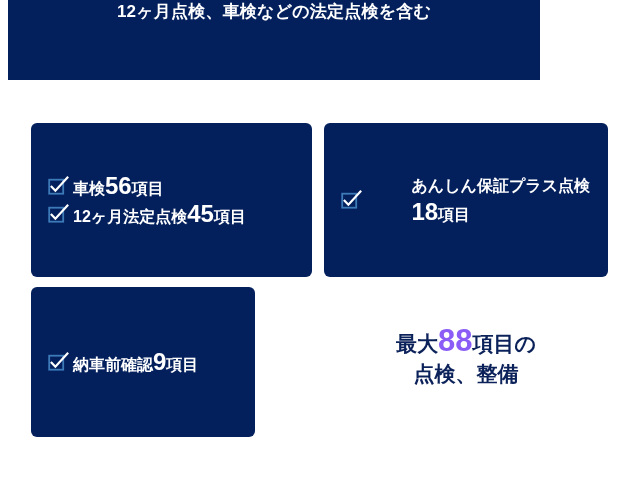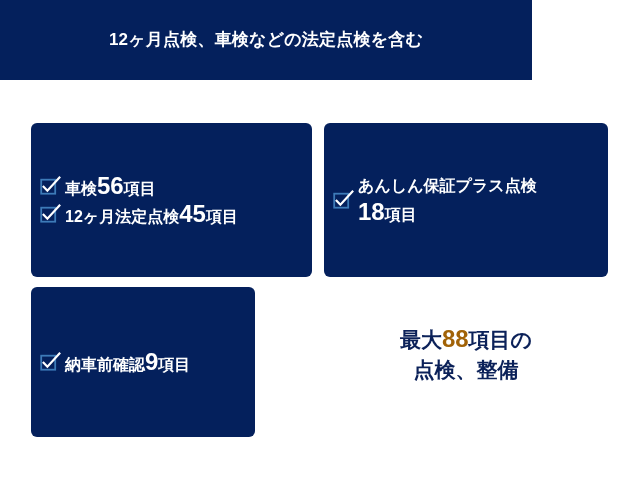--- a/index.html
+++ b/index.html
@@ -19,29 +19,29 @@
   .page {
     position: relative;
     width: 640px;
     height: 480px;
     background: #ffffff;
   }
 
   
   .header-band {
     position: absolute;
-    left: 0;
+    left: 8px;
     top: 0;
     width: 532px;
     height: 80px;
     background: #04205c;
     display: flex;
     flex-direction: column;
     align-items: center;
-    justify-content: center;
+    justify-content: flex-start;
     box-sizing: border-box;
   }
   .header-line {
     color: #ffffff;
     font-size: 17px;
     font-weight: bold;
     line-height: 1.42;
     letter-spacing: 0.2px;
     white-space: nowrap;
   }
@@ -71,21 +71,21 @@
     width: 224px;
     height: 150px;
   }
 
   .card-inner {
     position: absolute;
     left: 0;
     top: 50%;
     transform: translateY(-50%);
     width: 100%;
-    padding: 0 10px;
+    padding: 0 18px;
     box-sizing: border-box;
   }
 
   .row {
     display: flex;
     align-items: center;
     margin: 3px 0;
   }
 
   
@@ -121,20 +121,21 @@
   }
   .item-text .num {
     font-size: 24px;
     line-height: 1;
   }
 
   
   .row-two-line {
     display: flex;
     align-items: center;
+    justify-content: space-between;
   }
   .stacked {
     display: flex;
     flex-direction: column;
     justify-content: center;
   }
   .stacked .item-text {
     margin: 2px 0;
   }
 
@@ -147,22 +148,22 @@
     text-align: center;
     color: #0b2159;
     font-weight: bold;
     line-height: 1.45;
   }
   .summary-line {
     font-size: 21px;
     white-space: nowrap;
   }
   .summary-line .highlight {
-    color: #a16207;
-    font-size: 24px;
+    color: #8b5cf6;
+    font-size: 31px;
     line-height: 1;
   }
 </style>
 </head>
 <body>
 
 <div class="page">
 
   <div class="header-band">
     <div class="header-line">12ヶ月点検、車検などの法定点検を含む</div>

